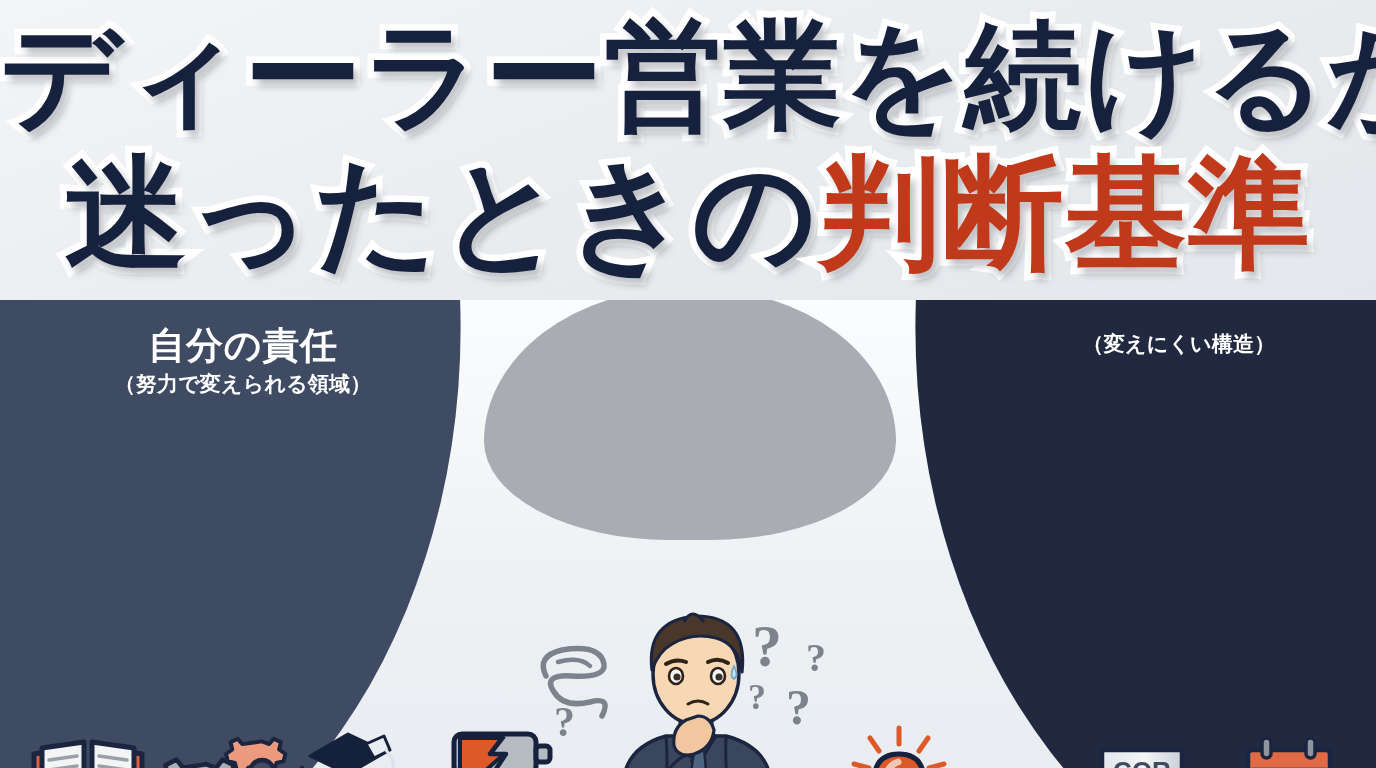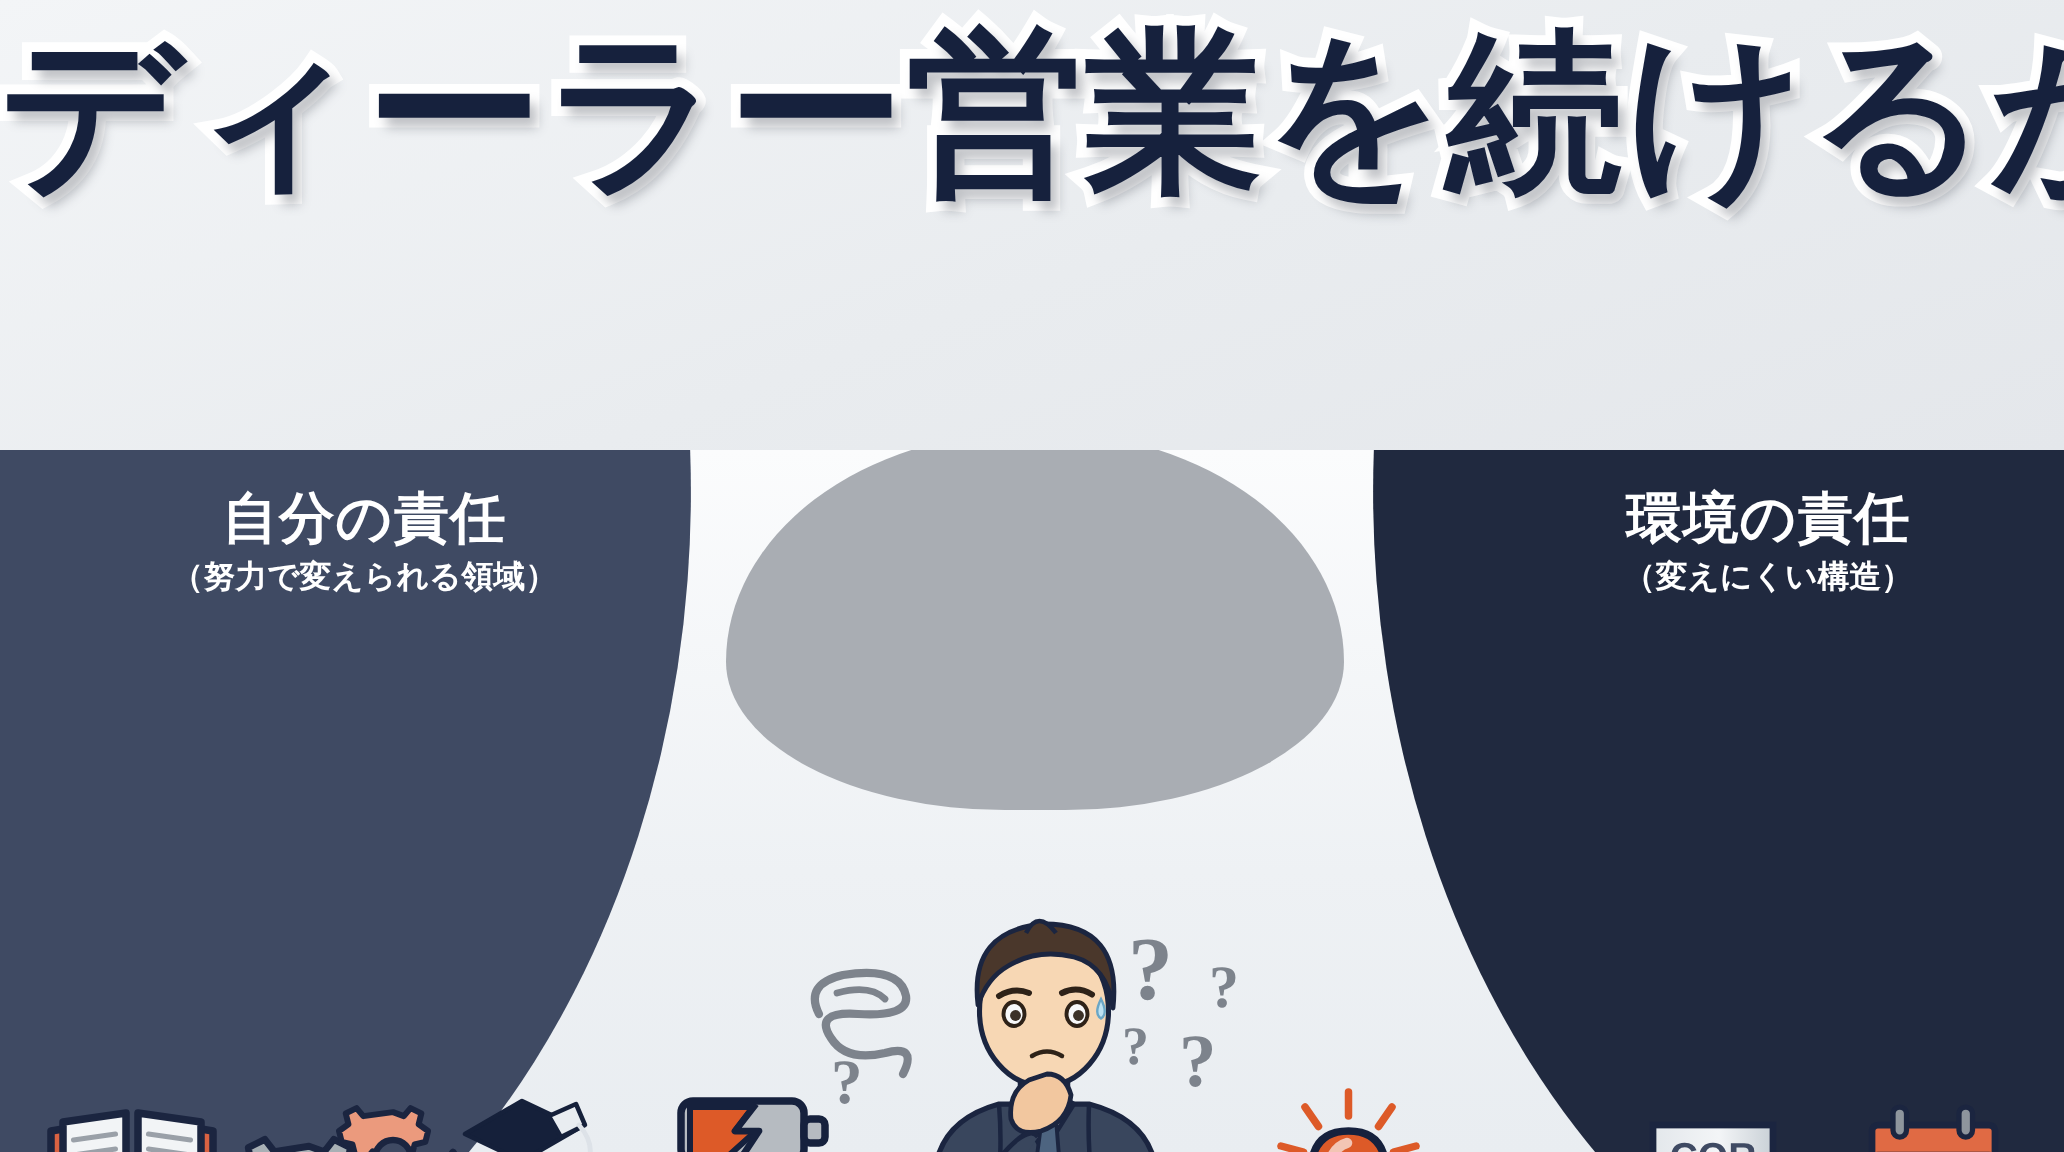--- a/index.html
+++ b/index.html
@@ -79,20 +79,23 @@
   .qmark{ position:absolute; color:#7d838c; font-weight:900; font-family:"Liberation Serif",serif; }
 </style>
 </head>
 <body>
 
 <div id="stage">
 
   <div class="title-band">
     <div class="title-line t1">
       <span class="tx">ディーラー営業を続けるか</span>
+    </div>
+    <div class="title-line t2">
+      <span class="tx">迷ったときの</span><span class="tx accent">判断基準</span>
     </div>
   </div>
 
   <div class="board">
 
     <div class="center-field"></div>
 
     <div class="panel-left"></div>
 
     <div class="panel-right"></div>
@@ -295,18 +298,17 @@
           <circle cx="96" cy="192" r="4"></circle>
           <circle cx="100" cy="202" r="4"></circle>
       </g>
     </svg>
 
     <div class="panel-head head-left">
       <div class="ph-title">自分の責任</div>
       <div class="ph-sub">（努力で変えられる領域）</div>
     </div>
     <div class="panel-head head-right">
-      <div class="ph-title">環境の責任</div>
       <div class="ph-sub">（変えにくい構造）</div>
     </div>
 
   </div>
 </div>
 
 </body></html>

